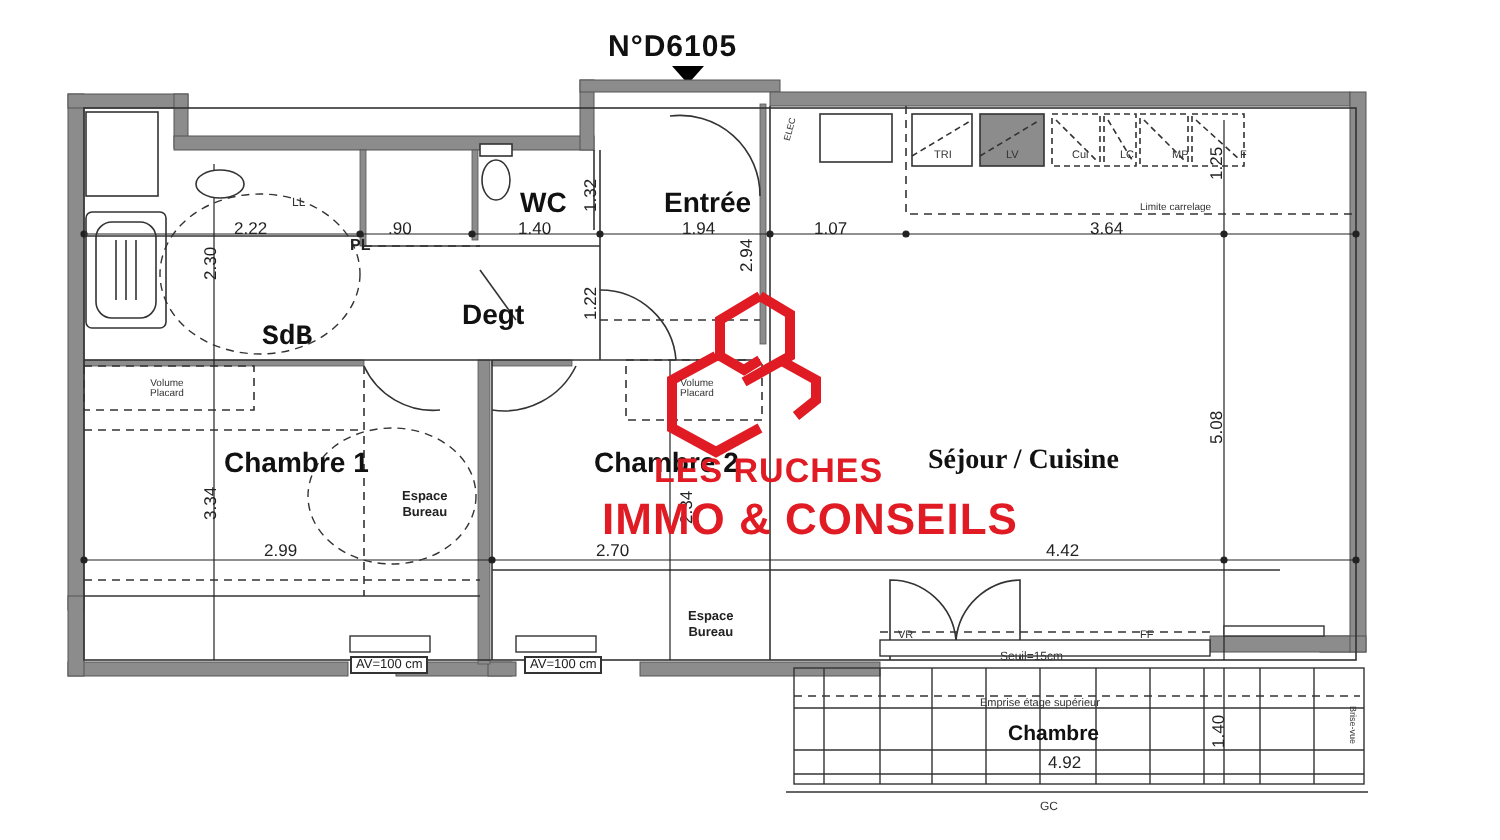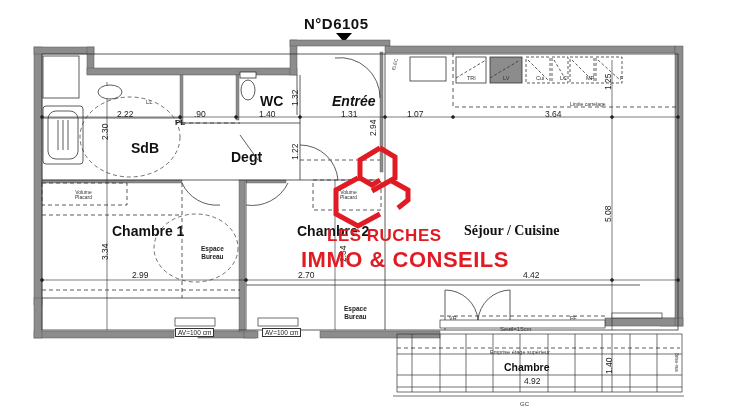--- a/index.html
+++ b/index.html
@@ -180,33 +180,33 @@
     <line x1="393" y1="396" x2="684" y2="396"></line>
   </g>
 
   <g fill="none" stroke="#e01b24" stroke-width="5" stroke-linejoin="miter">
     <path d="M358 178 L336 190 L336 214 L358 226 L380 214"></path>
     <path d="M380 148 L395 157 L395 178 L372 191 M380 148 L360 160 L360 178 L372 185 L380 180"></path>
     <path d="M390 180 L408 190 L408 200 L398 208"></path>
   </g>
 </svg>
 
-<div class="lbl" style="left:131px;top:140px;">SdB</div>
+<div class="lbl" style="left:131px;top:161px;font-family:Liberation Mono, monospace;">SdB</div>
 <div class="lbl" style="left:260px;top:93px;">WC</div>
-<div class="lbl" style="left:332px;top:93px;font-style:italic;">Entrée</div>
+<div class="lbl" style="left:332px;top:93px;">Entrée</div>
 <div class="lbl" style="left:231px;top:149px;">Degt</div>
 <div class="lbl" style="left:112px;top:223px;">Chambre 1</div>
 <div class="lbl" style="left:297px;top:223px;">Chambre 2</div>
 <div class="lbl" style="left:464px;top:223px;font-family:Liberation Serif, serif;">Séjour / Cuisine</div>
 <div class="lbl" style="left:504px;top:361px;font-size:10.5px;">Chambre</div>
 
 <div class="dim" style="left:117px;top:109px;">2.22</div>
 <div class="dim" style="left:194px;top:109px;">.90</div>
 <div class="dim" style="left:259px;top:109px;">1.40</div>
-<div class="dim" style="left:341px;top:109px;">1.31</div>
+<div class="dim" style="left:341px;top:109px;">1.94</div>
 <div class="dim" style="left:407px;top:109px;">1.07</div>
 <div class="dim" style="left:545px;top:109px;">3.64</div>
 <div class="dim" style="left:132px;top:270px;">2.99</div>
 <div class="dim" style="left:286px;top:270px;margin-left:12px;">2.70</div>
 <div class="dim" style="left:523px;top:270px;">4.42</div>
 <div class="dim" style="left:524px;top:376px;">4.92</div>
 
 <div class="dimv" style="left:100px;top:140px;">2.30</div>
 <div class="dimv" style="left:290px;top:106px;">1.32</div>
 <div class="dimv" style="left:368px;top:136px;">2.94</div>

